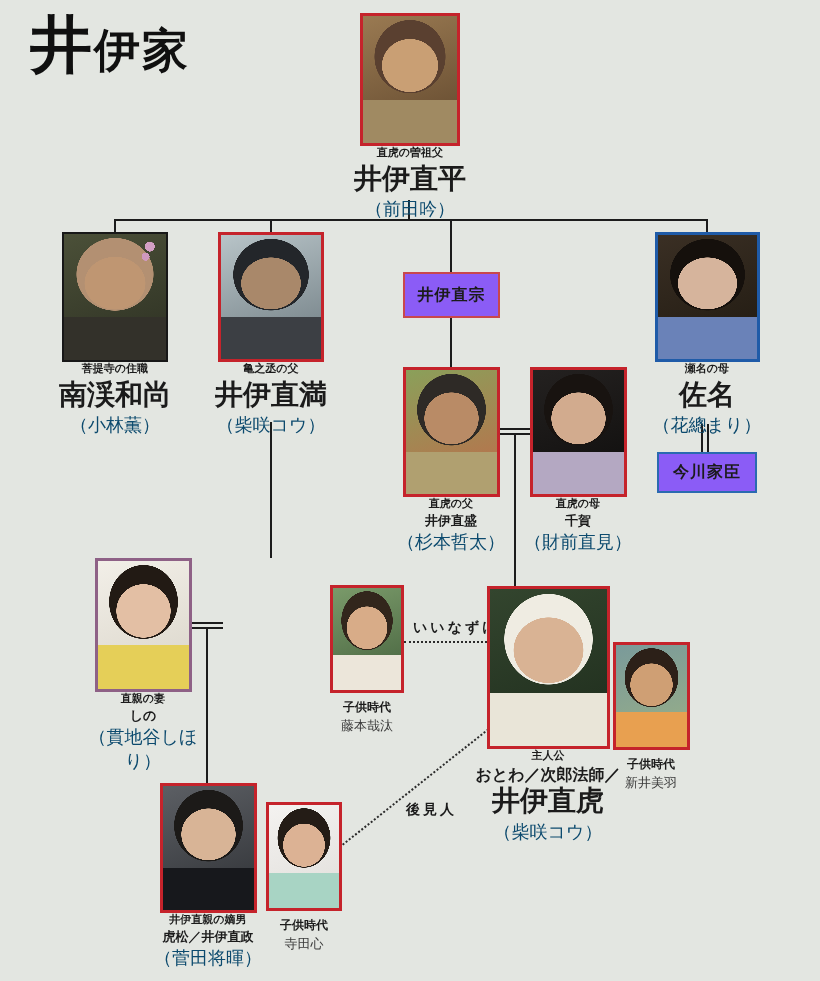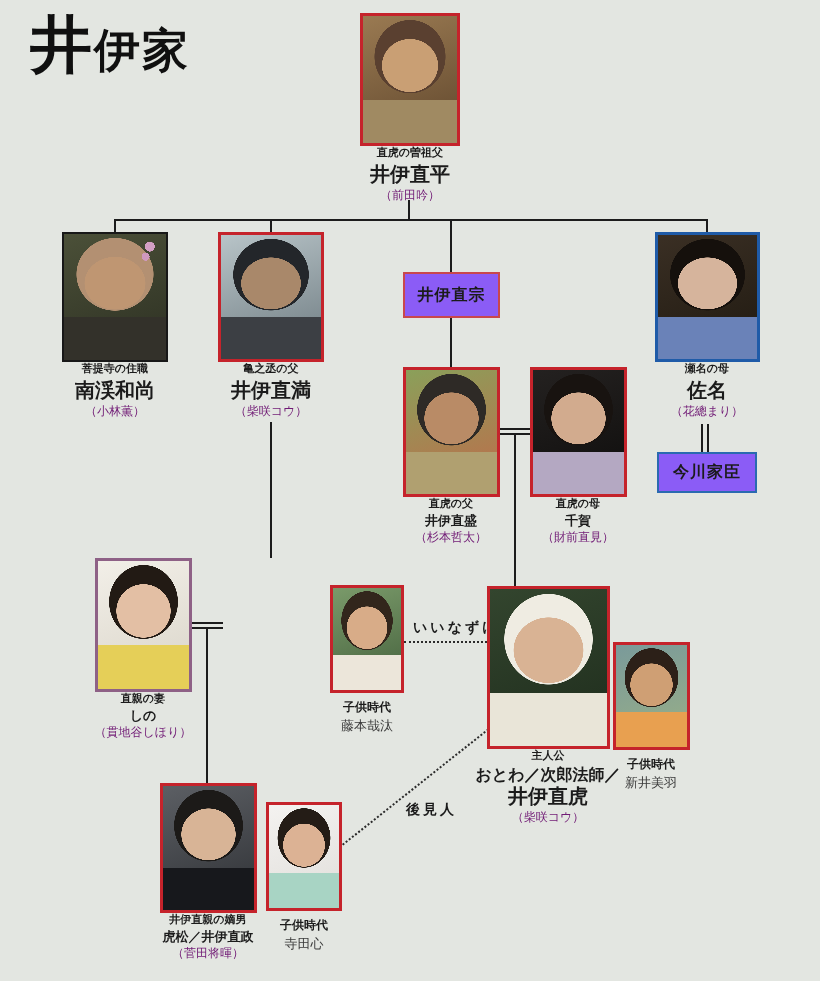--- a/index.html
+++ b/index.html
@@ -19,25 +19,25 @@
   
   .rel{position:absolute;font-family:"DejaVu Serif","Liberation Serif",serif;font-weight:700;font-size:14px;letter-spacing:3px;color:#1b1b1b;}
 
   
   .node{position:absolute;text-align:center;}
   .photo{box-sizing:border-box;margin:0 auto;border:3px solid #c5232b;background-color:#888;}
   .b-blue{border-color:#1f5ba8;}
   .b-purple{border-color:#8e6186;}
   .b-black{border:2px solid #181818;}
   .cap{font-size:11px;font-weight:700;line-height:1.25;}
-  .nm{font-size:20px;font-weight:700;line-height:1.2;margin-top:2px;}
+  .nm{font-size:28px;font-weight:700;line-height:1.2;margin-top:2px;}
   .nm-19{font-size:13px;}
   .nm-17{font-size:17px;}
   .nm-16{font-size:16px;}
-  .act{font-size:12px;font-weight:400;color:#701a75;margin-top:2px;line-height:1.3;}
+  .act{font-size:18px;font-weight:400;color:#0c4a6e;margin-top:2px;line-height:1.3;}
   .child .cap{font-size:12px;margin-top:7px;}
   .child .nm{font-size:13px;font-weight:400;color:#3a3a3a;margin-top:3px;}
 
   
   .nbox{position:absolute;box-sizing:border-box;background:#8b5cf6;display:flex;align-items:center;justify-content:center;font-size:16px;font-weight:600;letter-spacing:1px;}
   .nbox.red{border:2px solid #c9474d;}
   .nbox.blue{border:2px solid #2a6ab0;}
 
   
   .photo{background-size:100% 100%;background-repeat:no-repeat;

